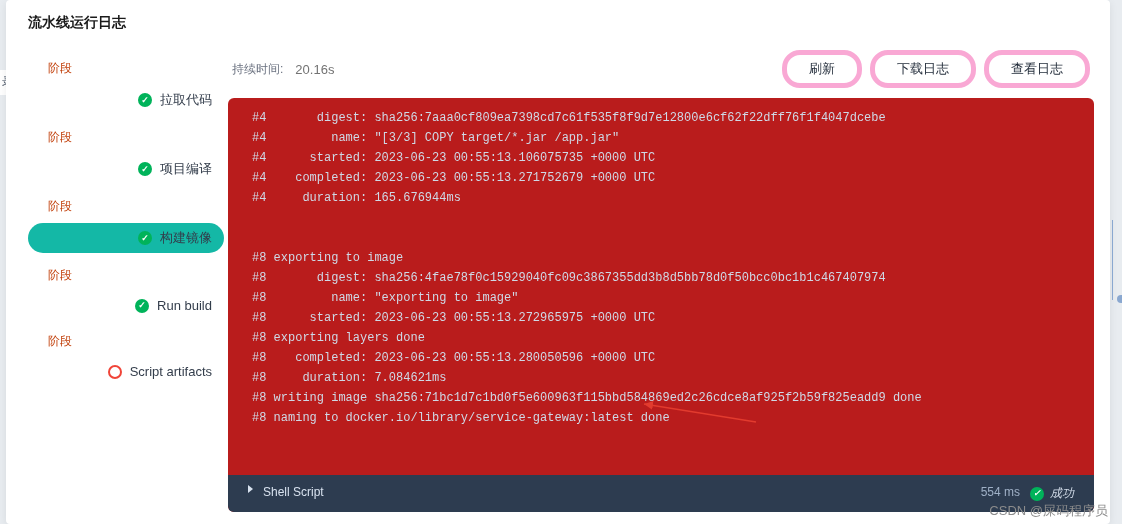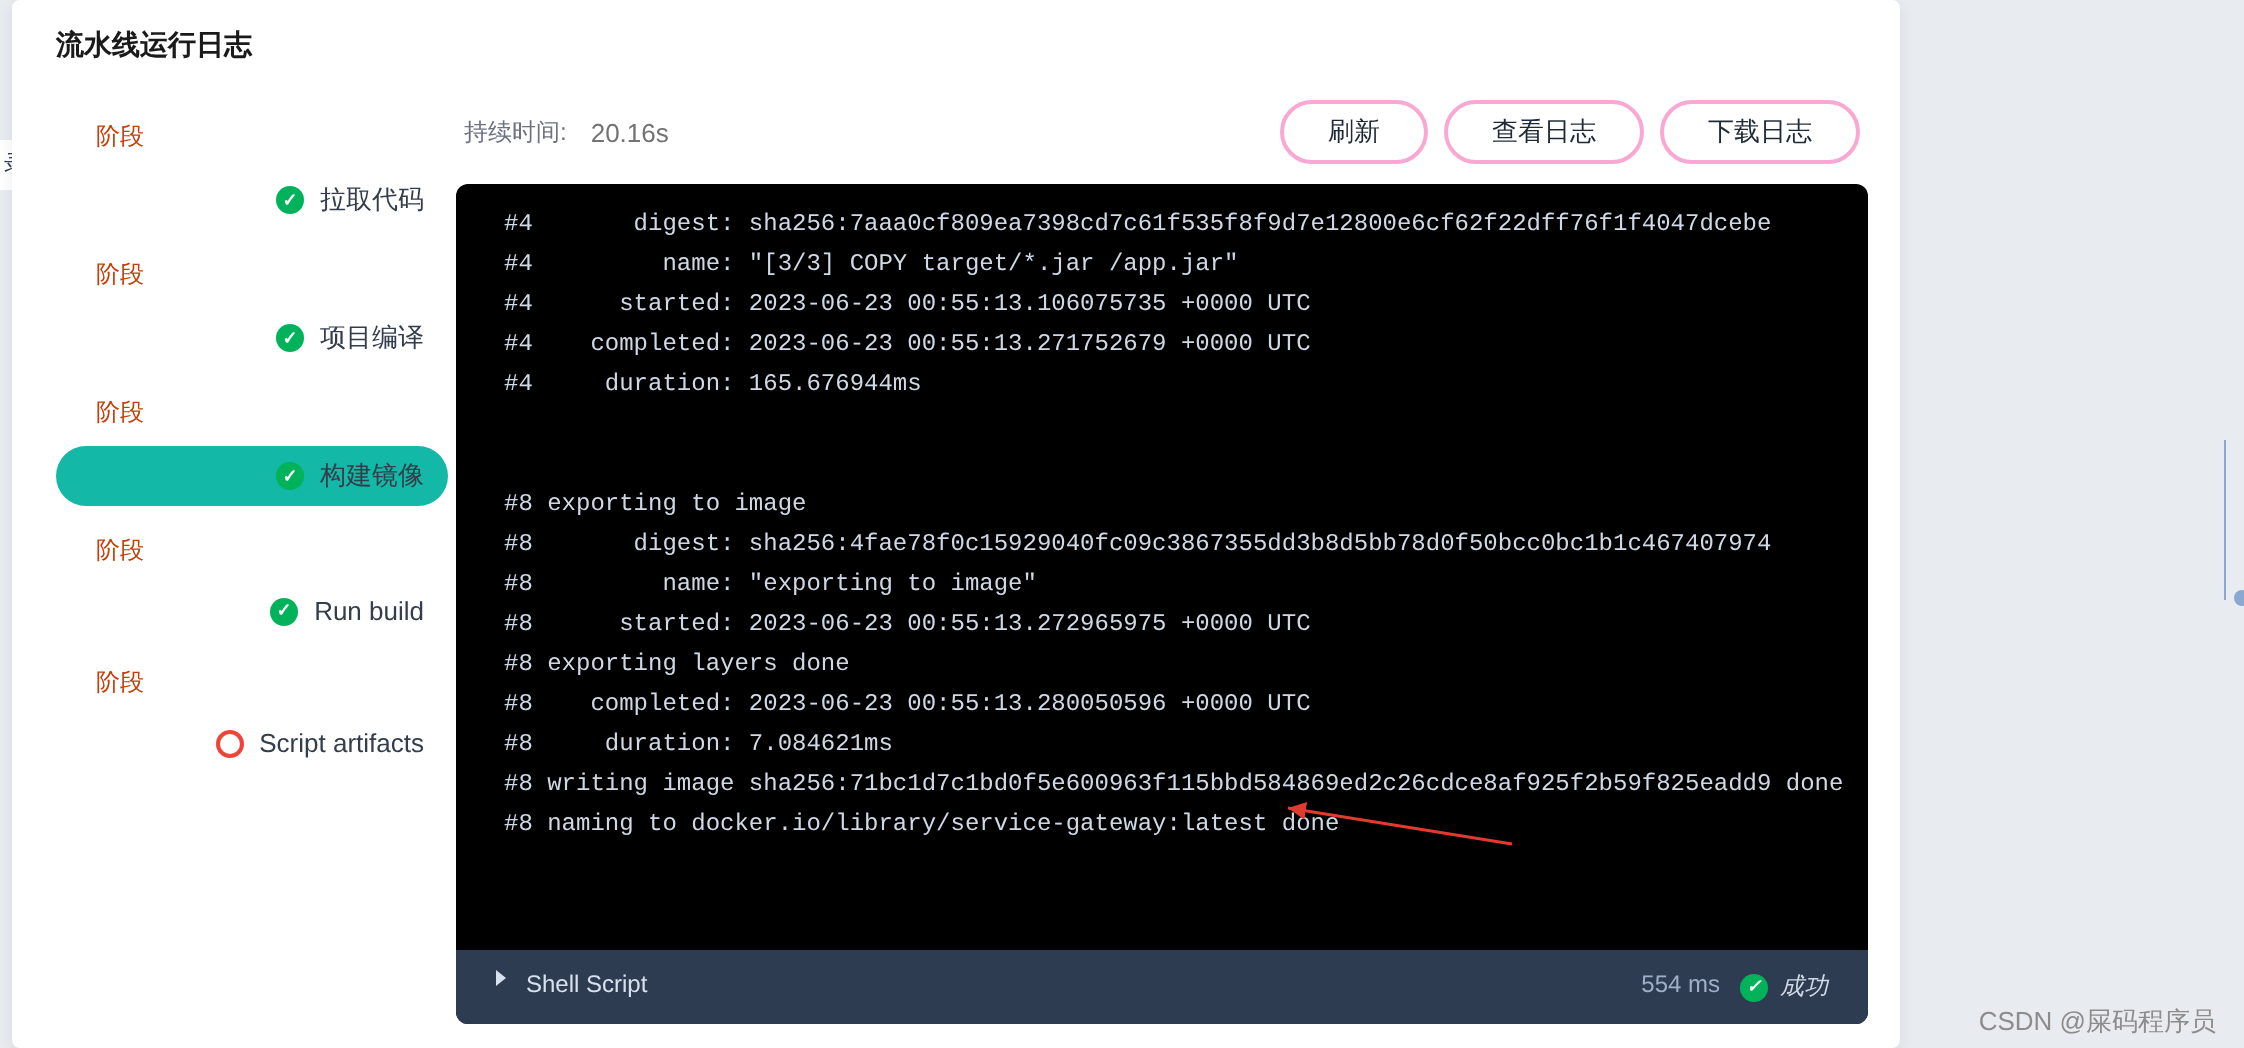--- a/index.html
+++ b/index.html
@@ -13,21 +13,21 @@
       color: #1f2937;
       position: relative;
       width: 1122px;
       height: 524px;
       overflow: hidden;
     }
     .outer-frame {
       position: absolute;
       left: 6px;
       top: 0;
-      width: 944px;
+      width: 1104px;
       height: 524px;
       background: #fff;
       border-radius: 4px;
       box-shadow: 0 2px 8px rgba(0,0,0,0.08);
       display: flex;
       flex-direction: column;
     }
     .header {
       padding: 14px 22px 10px;
       font-size: 14px;
@@ -107,30 +107,30 @@
       color: #6b7280;
     }
     .duration-value {
       font-size: 13px;
       color: #737373;
       margin-left: 4px;
     }
     .spacer { flex: 1; }
     .btn {
       background: #fff;
-      border: 2px solid #f9a8d4;
+      border: 5px solid #f9a8d4;
       border-radius: 18px;
       padding: 5px 22px;
       font-size: 13px;
       color: #1f2937;
       cursor: pointer;
     }
     .log-card {
       flex: 1;
-      background: #000000;
+      background: #b91c1c;
       border-radius: 6px;
       display: flex;
       flex-direction: column;
       overflow: hidden;
     }
     .log-body {
       flex: 1;
       overflow-y: auto;
       padding: 10px 24px;
       font-family: "SFMono-Regular", Consolas, "Courier New", monospace;
@@ -246,22 +246,22 @@
         <span>Script artifacts</span>
       </div>
     </div>
 
     <div class="main">
       <div class="toolbar">
         <span class="duration-label">持续时间:</span>
         <span class="duration-value">20.16s</span>
         <span class="spacer"></span>
         <button class="btn">刷新</button>
+        <button class="btn">下载日志</button>
         <button class="btn">查看日志</button>
-        <button class="btn">下载日志</button>
       </div>
 
       <div class="log-card">
         <div class="log-body" id="log-body">#4       digest: sha256:7aaa0cf809ea7398cd7c61f535f8f9d7e12800e6cf62f22dff76f1f4047dcebe
 #4         name: "[3/3] COPY target/*.jar /app.jar"
 #4      started: 2023-06-23 00:55:13.106075735 +0000 UTC
 #4    completed: 2023-06-23 00:55:13.271752679 +0000 UTC
 #4     duration: 165.676944ms
 
 

